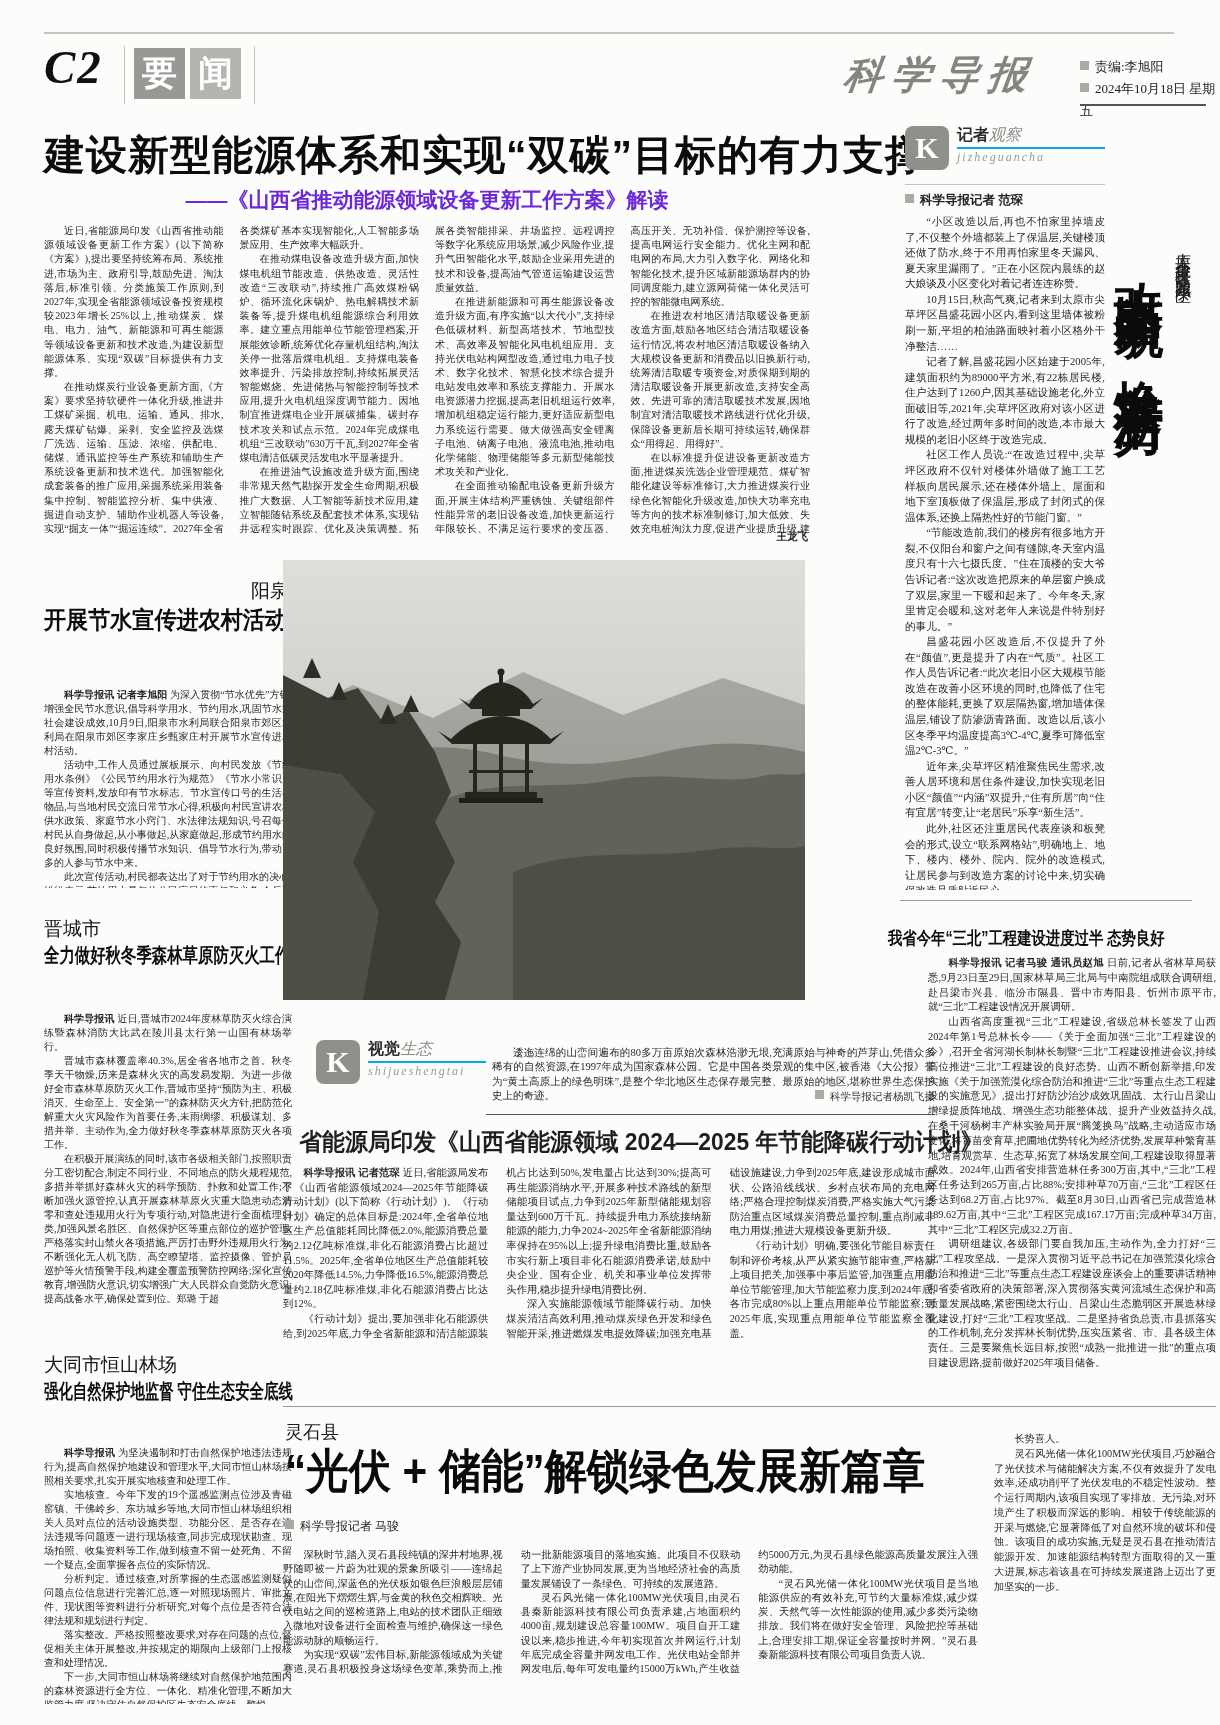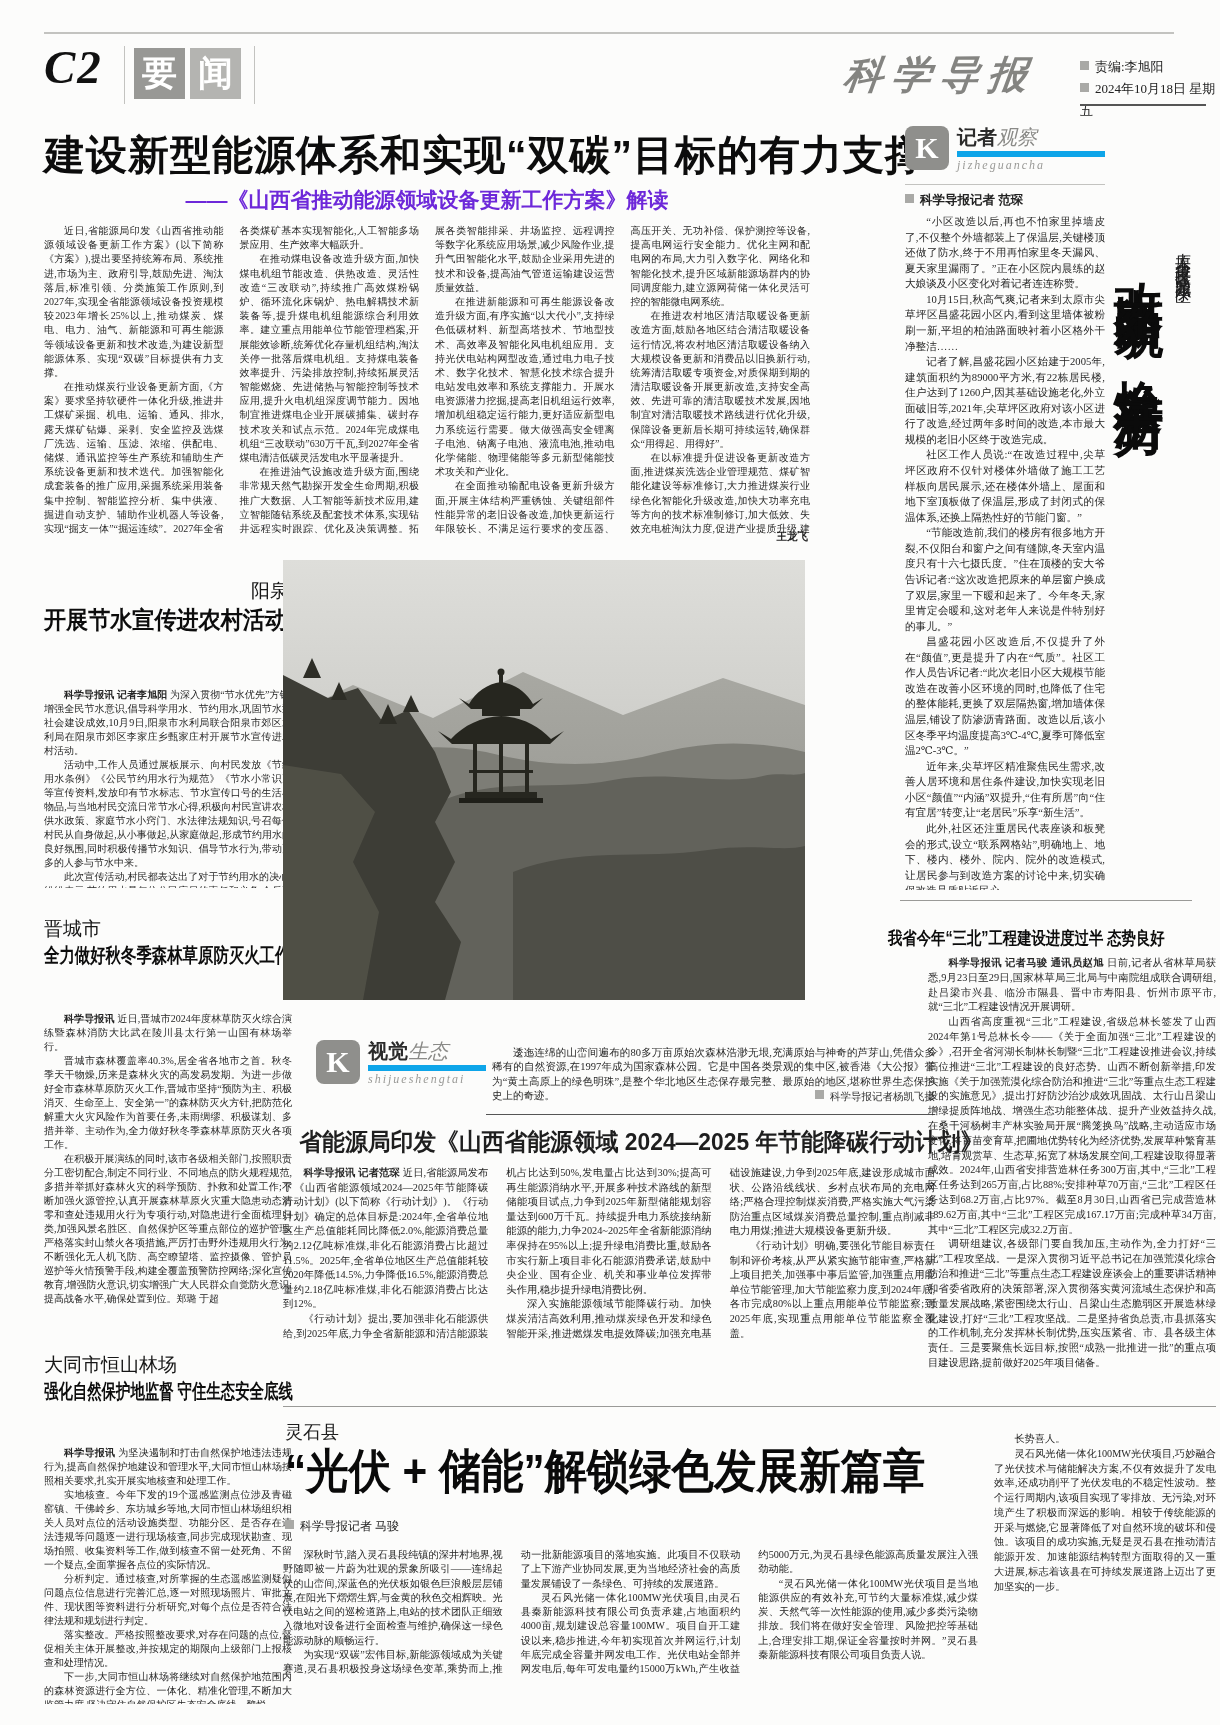--- a/index.html
+++ b/index.html
@@ -40,24 +40,24 @@
 
   .kicker{font-size:19px;color:#161616;}
   .sec-h{font-family:"Liberation Sans","DejaVu Sans",sans-serif;font-weight:800;color:#0c0c0c;
          white-space:nowrap;transform-origin:left center;}
 
   
   .klogo{display:flex;align-items:flex-start;gap:8px;}
   .kbox{width:44px;height:44px;background:#8f8f8c;border-radius:8px;color:#fff;display:flex;
         align-items:center;justify-content:center;font-size:30px;font-weight:bold;font-family:"Liberation Serif",serif;}
   .klogo-right{flex:1;}
-  .klogo-title{font-size:20px;line-height:1.1;white-space:nowrap;}
+  .klogo-title{font-size:16px;line-height:1.1;white-space:nowrap;}
   .klogo-title .dark{font-weight:bold;color:#2b2b2b;}
   .klogo-title .lite{color:#8a8a87;font-style:italic;}
-  .klogo-sub{font-size:12px;color:#9a9a97;font-style:italic;letter-spacing:2px;border-top:6px solid #0ea5e9;
+  .klogo-sub{font-size:12px;color:#9a9a97;font-style:italic;letter-spacing:2px;border-top:2px solid #0ea5e9;
              margin-top:3px;padding-top:1px;}
   .obs-byline{font-size:12.5px;font-weight:bold;color:#222;}
   .obs-body{left:905px;top:214px;width:200px;height:676px;font-size:10.6px;line-height:1.47;}
 
   .vert-h{left:1106px;top:242px;height:790px;writing-mode:vertical-rl;text-orientation:upright;
           font-size:50px;font-weight:900;letter-spacing:7px;color:#0b0b0b;
           font-family:"Liberation Sans","DejaVu Sans",sans-serif;}
   .vert-k{left:1172px;top:240px;height:400px;writing-mode:vertical-rl;text-orientation:upright;
           font-size:16px;letter-spacing:3px;color:#1c1c1c;}
 

